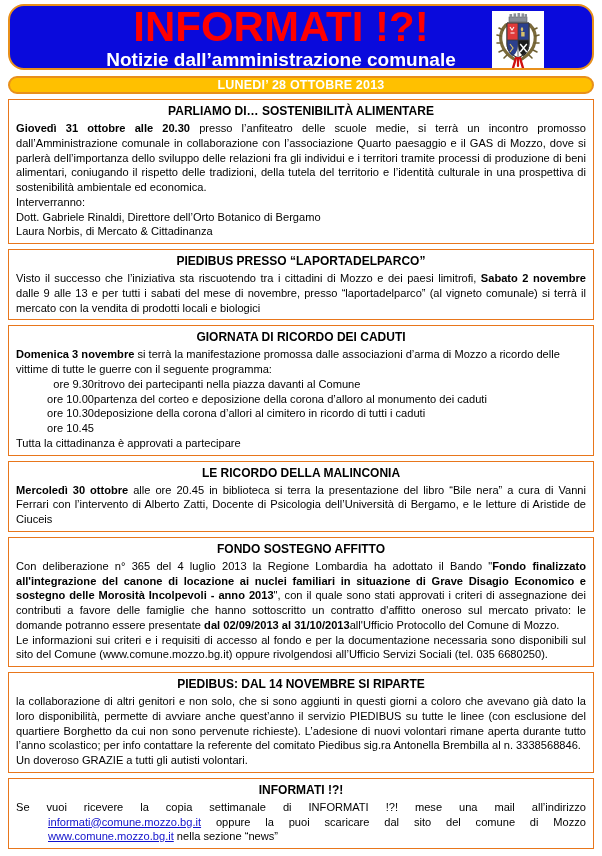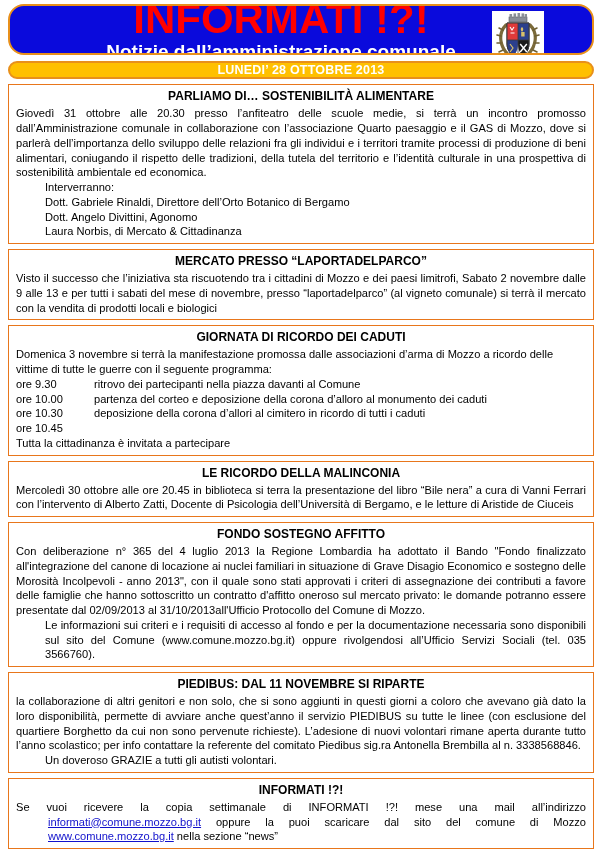--- a/index.html
+++ b/index.html
@@ -94,30 +94,30 @@
     line-height: 1.25;
   }
   .article p {
     margin: 0;
     font-size: 11.1px;
     line-height: 1.33;
     text-align: justify;
     text-justify: inter-word;
   }
   .article p.nojust { text-align: left; }
-  .article p + p { margin-top: 0px; margin-left: 29px; }
-  b { font-weight: normal; }
+  .article p + p { margin-top: 0px; }
+  b { font-weight: bold; }
 
   .sched {
     margin: 0;
     font-size: 11.1px;
     line-height: 1.33;
   }
   .sched-row { display: flex; }
-  .sched-time { width: 78px; flex: 0 0 78px; }
+  .sched-time { width: 78px; flex: 0 0 78px; text-align: right; }
   .sched-desc { flex: 1 1 auto; }
 
   a.link {
     color: #1111CC;
     text-decoration: underline;
     padding-left: 32px;
   }
   .spacer { flex: 1 1 auto; }
 </style>
 </head>
@@ -167,26 +167,25 @@
 
   <div class="datebar">
     <span class="datebar-text">LUNEDI’ 28 OTTOBRE 2013</span>
   </div>
 
   <div class="article">
     <div class="article-title">PARLIAMO DI… SOSTENIBILITÀ ALIMENTARE</div>
     <p><b>Giovedì 31 ottobre alle 20.30</b><span> presso l’anfiteatro delle scuole medie, si terrà un incontro promosso dall’Amministrazione comunale in collaborazione con l’associazione Quarto paesaggio e il GAS di Mozzo, dove si parlerà dell’importanza dello sviluppo delle relazioni fra gli individui e i territori tramite processi di produzione di beni alimentari, coniugando il rispetto delle tradizioni, della tutela del territorio e l’identità culturale in una prospettiva di sostenibilità ambientale ed economica.</span></p>
     <p class="nojust">Interverranno:</p>
     <p class="nojust">Dott. Gabriele Rinaldi, Direttore dell’Orto Botanico di Bergamo</p>
-    <p class="nojust">Dott. Angelo Divittini, Agonomo</p>
     <p class="nojust">Laura Norbis, di Mercato &amp; Cittadinanza</p>
   </div>
 
   <div class="article">
-    <div class="article-title">MERCATO PRESSO “LAPORTADELPARCO”</div>
+    <div class="article-title">PIEDIBUS PRESSO “LAPORTADELPARCO”</div>
     <p><span>Visto il successo che l’iniziativa sta riscuotendo tra i cittadini di Mozzo e dei paesi limitrofi, </span><b>Sabato 2 novembre</b><span> dalle 9 alle 13 e per tutti i sabati del mese di novembre, presso “laportadelparco” (al vigneto comunale) si terrà il mercato con la vendita di prodotti locali e biologici</span></p>
   </div>
 
   <div class="article">
     <div class="article-title">GIORNATA DI RICORDO DEI CADUTI</div>
     <p class="nojust"><b>Domenica 3 novembre</b><span> si terrà la manifestazione promossa dalle associazioni d’arma di Mozzo a ricordo delle vittime di tutte le guerre con il seguente programma:</span></p>
     <div class="sched">
       <div class="sched-row">
         <span class="sched-time">ore 9.30</span>
         <span class="sched-desc">ritrovo dei partecipanti nella piazza davanti al Comune</span>
@@ -196,36 +195,36 @@
         <span class="sched-desc">partenza del corteo e deposizione della corona d’alloro al monumento dei caduti</span>
       </div>
       <div class="sched-row">
         <span class="sched-time">ore 10.30</span>
         <span class="sched-desc">deposizione della corona d’allori al cimitero in ricordo di tutti i caduti</span>
       </div>
       <div class="sched-row">
         <span class="sched-time">ore 10.45</span>
       </div>
     </div>
-    <p class="nojust">Tutta la cittadinanza è invitata a partecipare</p>
+    <p class="nojust">Tutta la cittadinanza è approvati a partecipare</p>
   </div>
 
   <div class="article">
     <div class="article-title">LE RICORDO DELLA MALINCONIA</div>
     <p><b>Mercoledì 30 ottobre</b><span> alle ore 20.45 in biblioteca si terra la presentazione del libro “Bile nera” a cura di Vanni Ferrari con l’intervento di  Alberto Zatti, Docente di Psicologia dell’Università di Bergamo, e le letture di Aristide de Ciuceis</span></p>
   </div>
 
   <div class="article">
     <div class="article-title">FONDO SOSTEGNO AFFITTO</div>
     <p><span>Con deliberazione n° 365 del 4 luglio 2013 la Regione Lombardia ha adottato il Bando "</span><b>Fondo finalizzato all'integrazione del canone di locazione ai nuclei familiari in situazione di Grave Disagio Economico e sostegno delle Morosità Incolpevoli - anno 2013</b><span>", con il quale sono stati approvati i criteri di assegnazione dei contributi a favore delle famiglie che hanno sottoscritto un contratto d'affitto oneroso sul mercato privato: le domande potranno essere presentate </span><b>dal 02/09/2013 al 31/10/2013</b><span>all'Ufficio Protocollo del Comune di Mozzo.</span></p>
-    <p>Le informazioni sui criteri e i requisiti di accesso al fondo e per la documentazione necessaria sono disponibili sul sito del Comune (www.comune.mozzo.bg.it) oppure rivolgendosi all’Ufficio Servizi Sociali (tel. 035 3566760).</p>
-  </div>
-
-  <div class="article">
-    <div class="article-title">PIEDIBUS: DAL 11 NOVEMBRE SI RIPARTE</div>
+    <p>Le informazioni sui criteri e i requisiti di accesso al fondo e per la documentazione necessaria sono disponibili sul sito del Comune (www.comune.mozzo.bg.it) oppure rivolgendosi all’Ufficio Servizi Sociali (tel. 035 6680250).</p>
+  </div>
+
+  <div class="article">
+    <div class="article-title">PIEDIBUS: DAL 14 NOVEMBRE SI RIPARTE</div>
     <p>la collaborazione di altri genitori e non solo, che si sono aggiunti in questi giorni a coloro che avevano già dato la loro disponibilità, permette di avviare anche quest’anno il servizio PIEDIBUS su tutte le linee (con esclusione del quartiere Borghetto da cui non sono pervenute richieste). L’adesione di nuovi volontari rimane aperta durante tutto l’anno scolastico; per info contattare la referente del comitato Piedibus sig.ra Antonella Brembilla al n. 3338568846.</p>
     <p class="nojust">Un doveroso GRAZIE a tutti gli autisti volontari.</p>
   </div>
 
   <div class="article">
     <div class="article-title">INFORMATI !?!</div>
     <p><span>Se vuoi ricevere la copia settimanale di INFORMATI !?! mese una mail all’indirizzo </span><a class="link" href="#">informati@comune.mozzo.bg.it</a><span> oppure la puoi scaricare dal sito del comune di Mozzo </span><a class="link" href="#">www.comune.mozzo.bg.it</a><span> nella sezione “news”</span></p>
   </div>
 
   <div class="spacer"></div>

